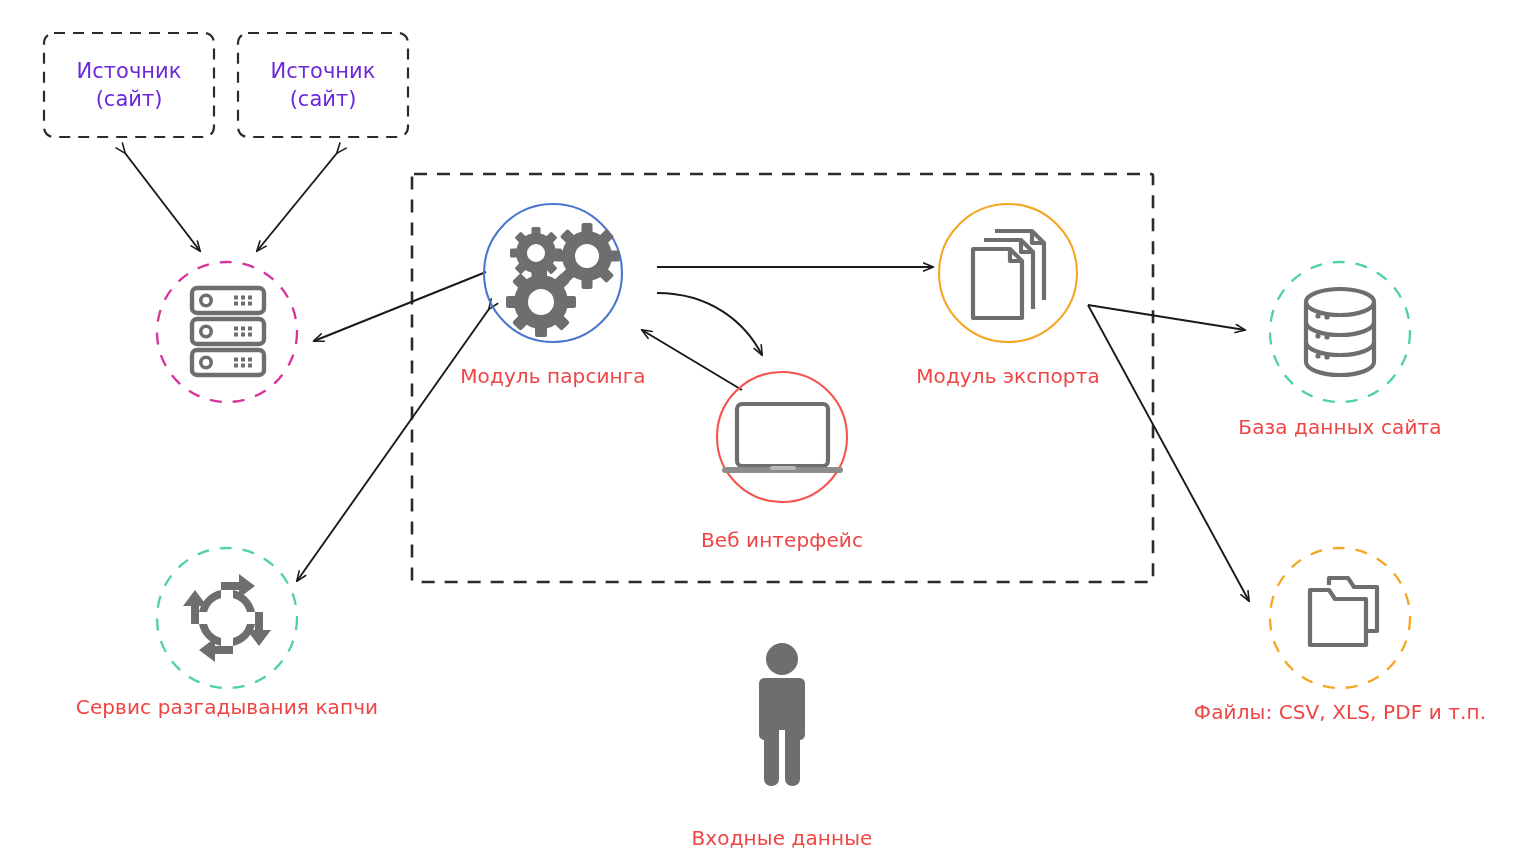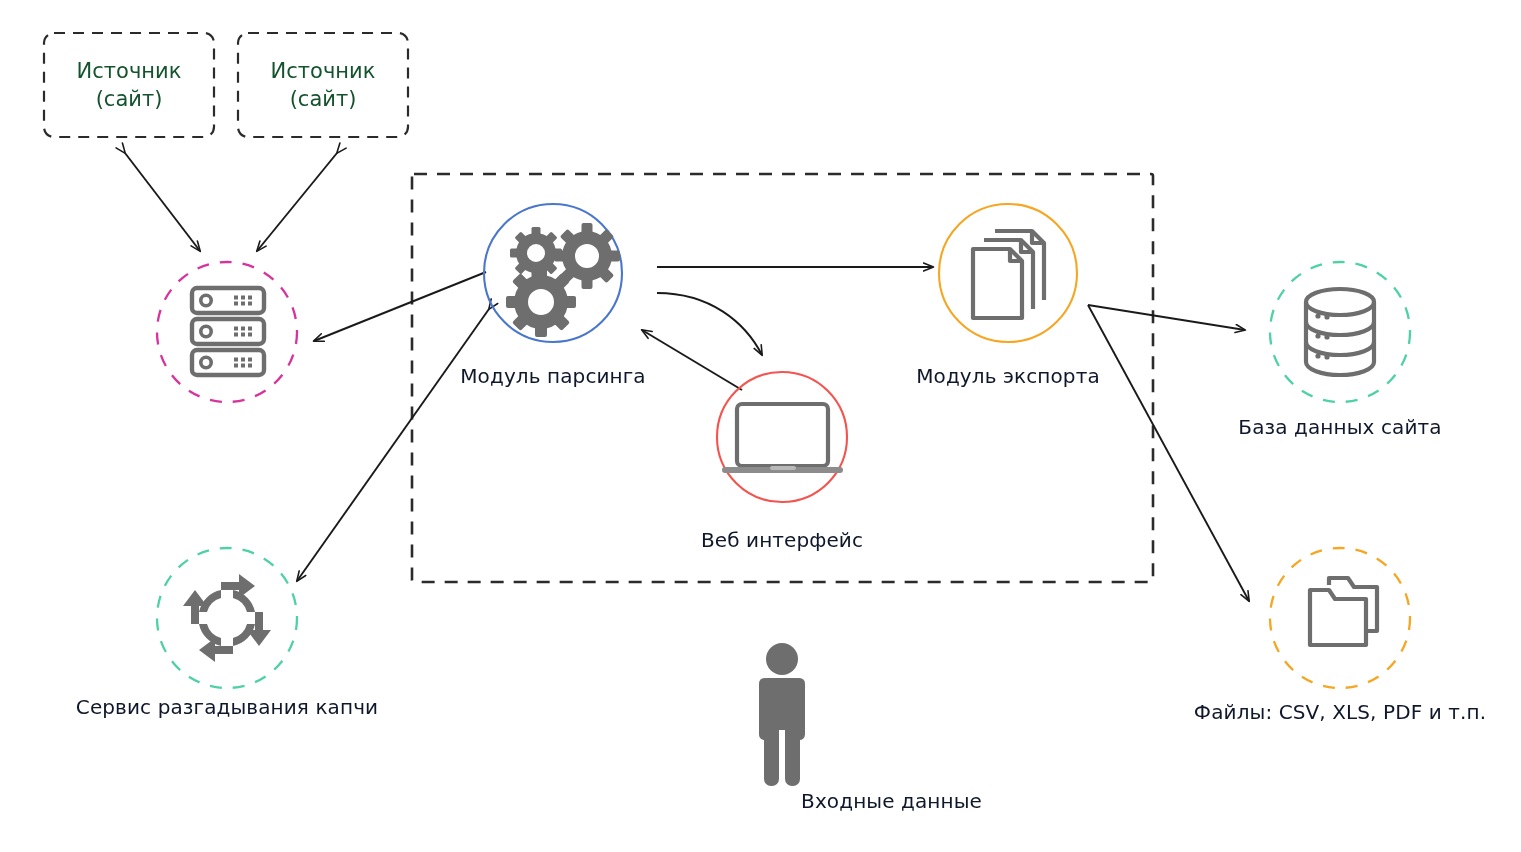--- a/index.html
+++ b/index.html
@@ -20,32 +20,32 @@
   #diagram-svg {
     position: absolute;
     left: 0;
     top: 0;
     width: 1521px;
     height: 852px;
   }
   .node-label {
     position: absolute;
     text-align: center;
-    color: #0f172a;
+    color: #ef4444;
     font-size: 20px;
     font-weight: 400;
     letter-spacing: 0.1px;
     line-height: 1.28;
     white-space: nowrap;
     pointer-events: none;
   }
   .box-label {
     position: absolute;
     text-align: center;
-    color: #14532d;
+    color: #6d28d9;
     font-size: 21px;
     line-height: 1.32;
     white-space: nowrap;
     pointer-events: none;
   }
 </style>
 </head>
 <body>
 
 <div id="diagram-root">
@@ -253,15 +253,15 @@
   <div class="node-label" style="left:353px; top:364px; width:400px;">Модуль парсинга</div>
 
   <div class="node-label" style="left:808px; top:364px; width:400px;">Модуль экспорта</div>
 
   <div class="node-label" style="left:582px; top:528px; width:400px;">Веб интерфейс</div>
 
   <div class="node-label" style="left:1140px; top:415px; width:400px;">База данных сайта</div>
 
   <div class="node-label" style="left:1140px; top:700px; width:400px;">Файлы: CSV, XLS, PDF и т.п.</div>
 
-  <div class="node-label" style="left:582px; top:789px; width:400px;text-align:right;">Входные данные</div>
+  <div class="node-label" style="left:582px; top:826px; width:400px;">Входные данные</div>
 
 </div>
 
 </body></html>

